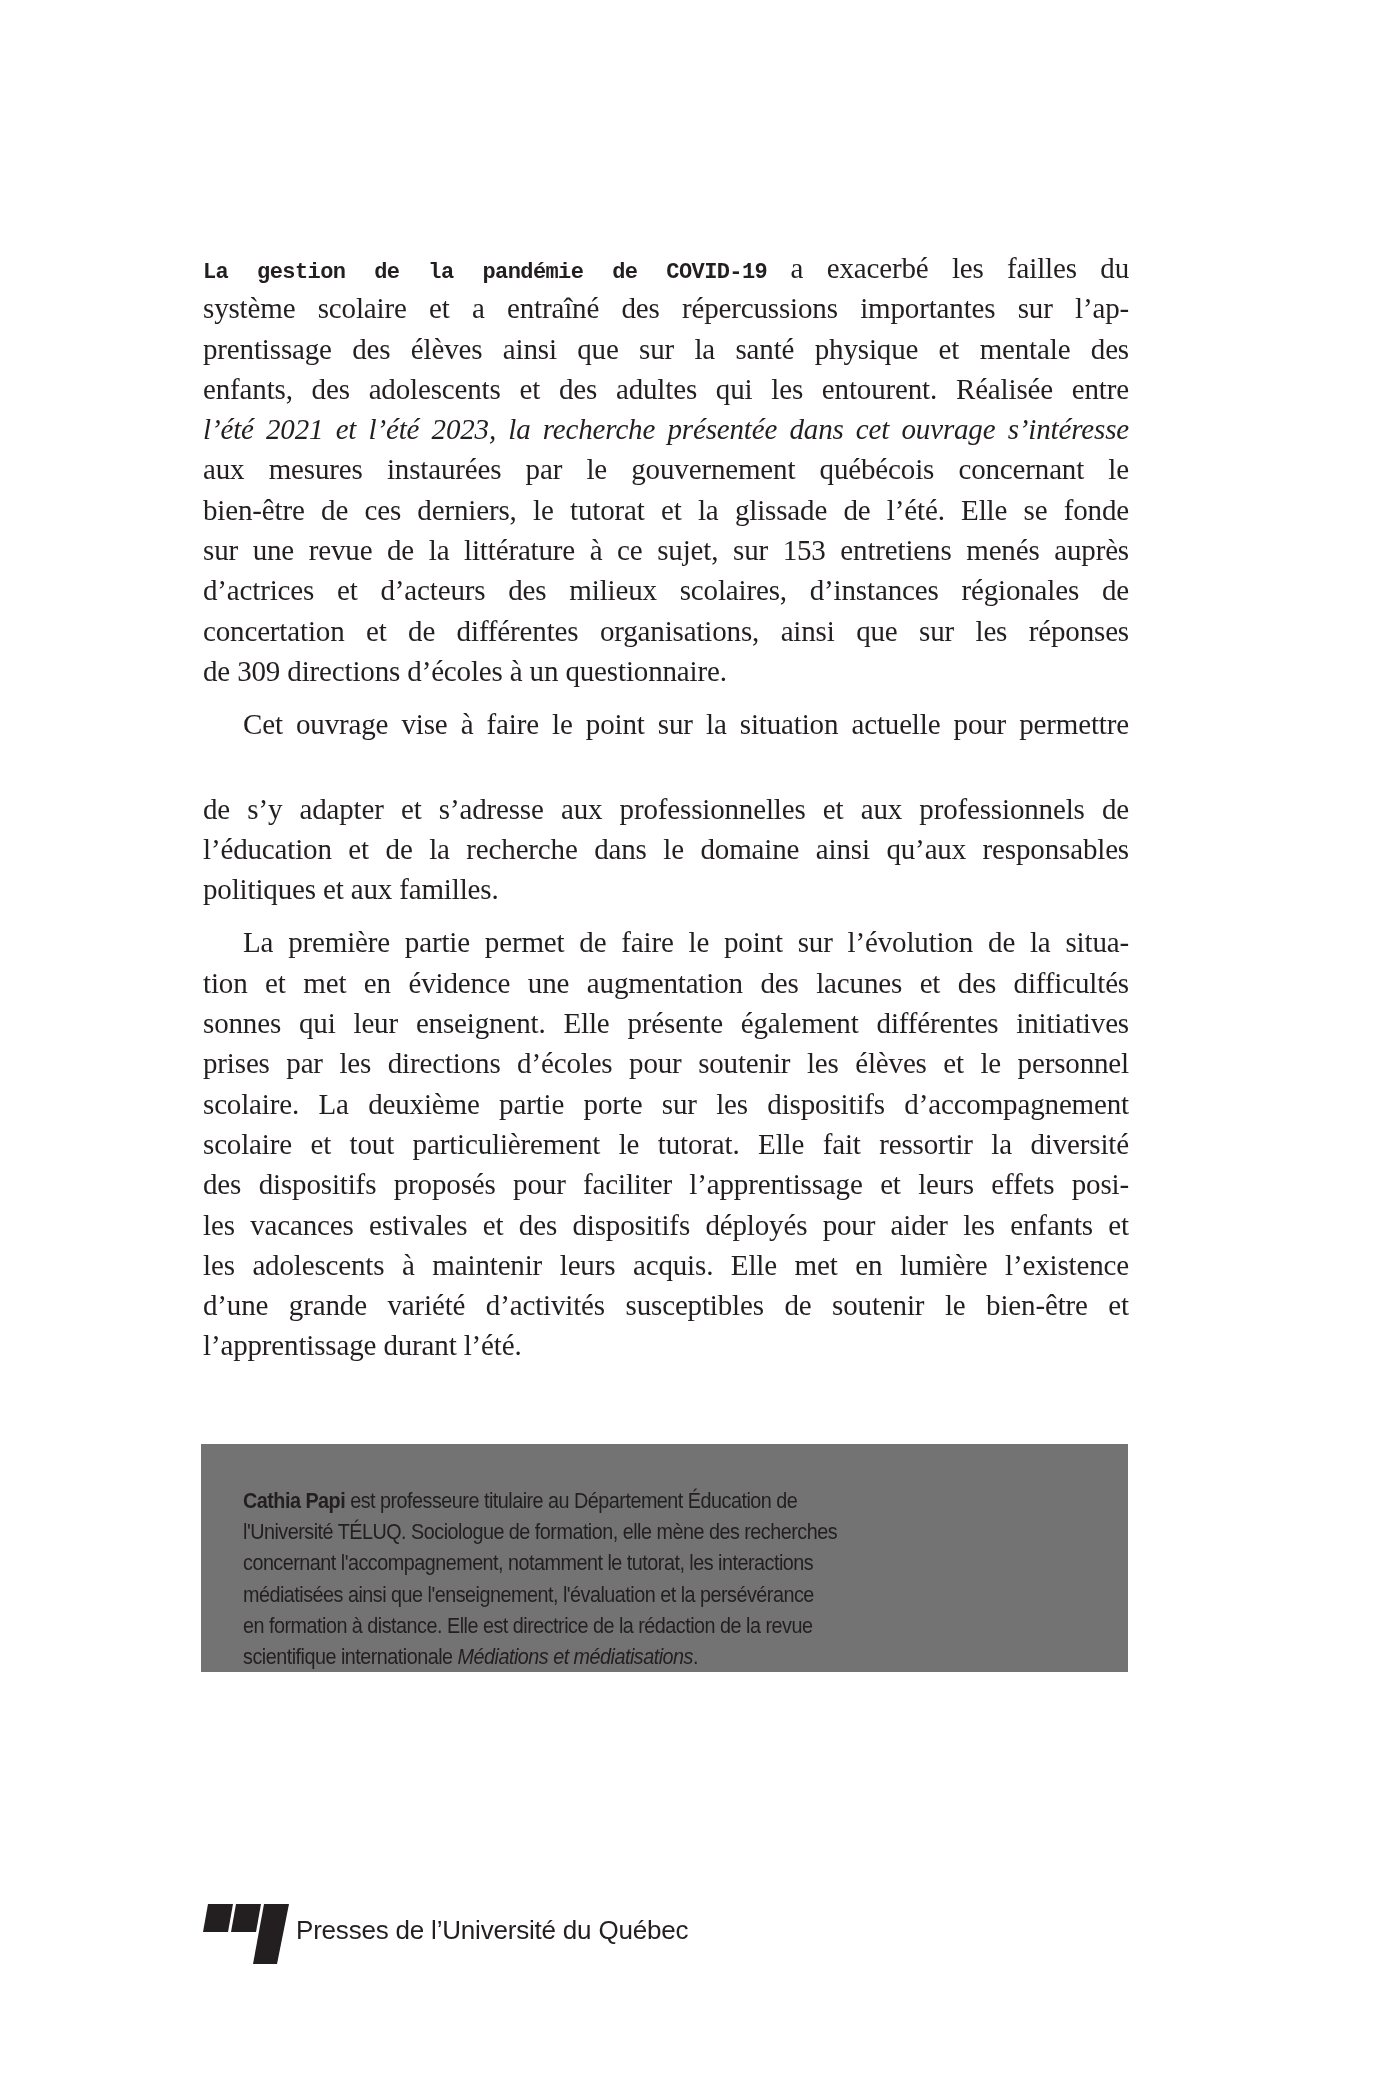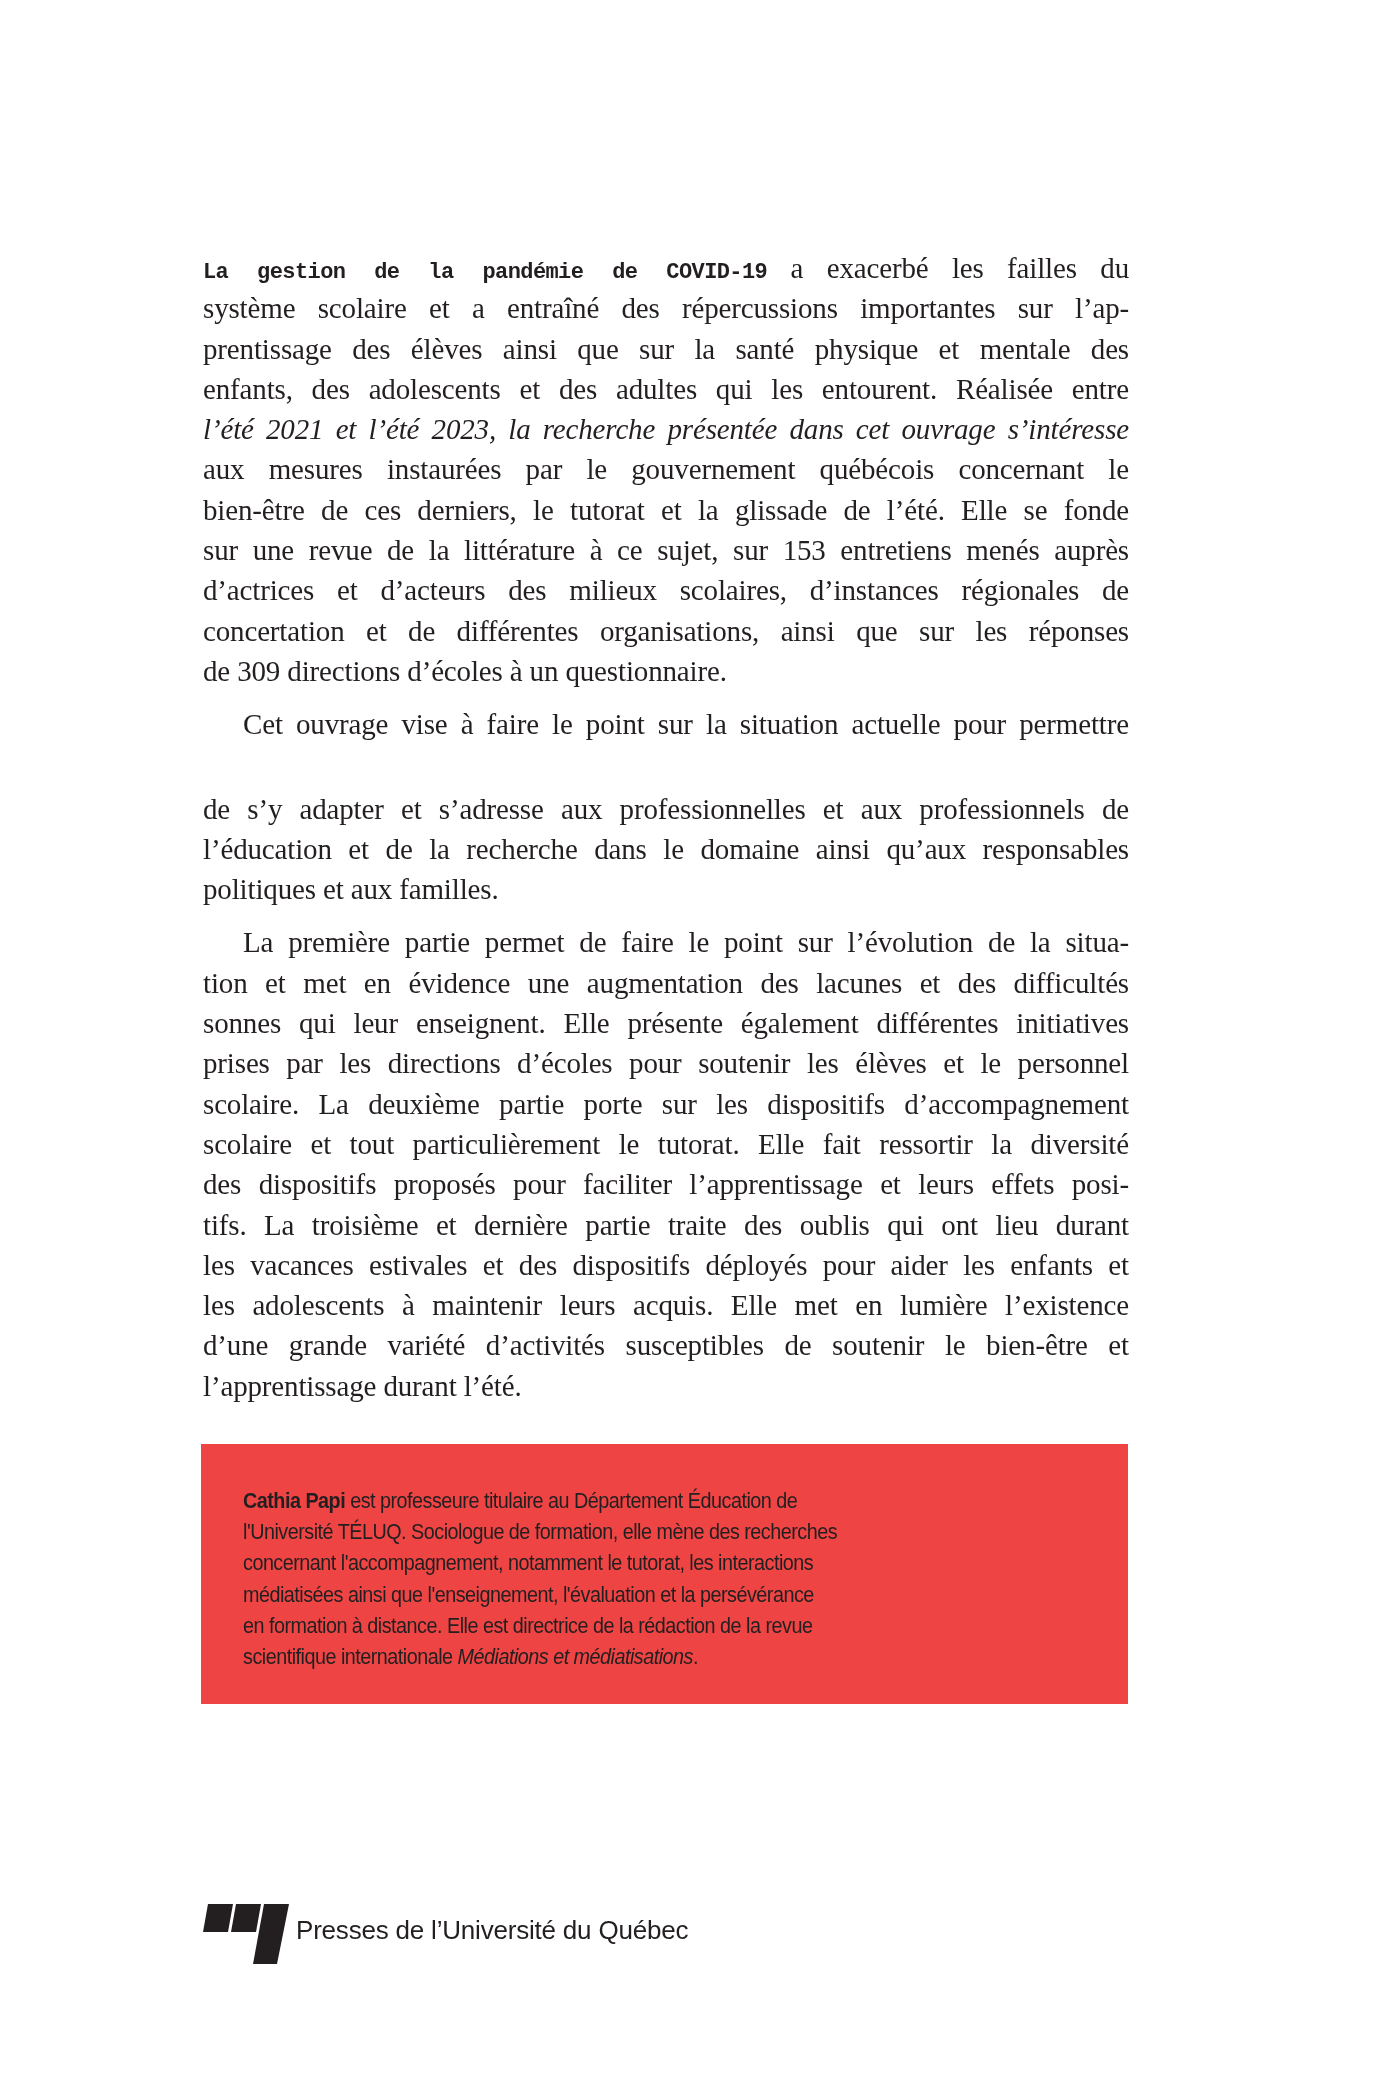--- a/index.html
+++ b/index.html
@@ -9,22 +9,22 @@
     position:absolute; left:203px; top:248px; width:926px;
     font-family:"Liberation Serif", "DejaVu Serif", serif;
     font-size:29px; color:#231f20; line-height:40.3px;
   }
   .line { display:block; text-align:justify; text-align-last:justify; white-space:nowrap; height:40.3px; overflow:visible; letter-spacing:-0.15px; }
   .line.last { text-align-last:left; }
   .lead { font-family:Liberation Mono, monospace; font-weight:bold; font-size:22px; letter-spacing:-0.6px; }
   .indent { padding-left:40px; }
   .para-gap { height:13px; }
   .bio-box {
-    position:absolute; left:201px; top:1444px; width:927px; height:260px;
-    background:#ef4444;
+    position:absolute; left:201px; top:1444px; width:927px; height:228px;
+    background:#737373;
   }
   .bio-text {
     position:absolute; left:42px; top:42px; width:820px;
     font-family:"Liberation Sans", "DejaVu Sans", sans-serif;
     font-size:21.5px; line-height:31.2px; color:#231f20; letter-spacing:-0.55px;
     transform:scaleX(0.92); transform-origin:left top;
   }
   .bio-text .bline { display:block; white-space:nowrap; }
   .bio-name { font-weight:bold; }
   .bio-em { font-style:italic; }
@@ -64,21 +64,20 @@
     <span class="line last">politiques et aux familles.</span>
     <div class="para-gap"></div>
 
     <span class="line indent" style="white-space: nowrap; display: block; word-spacing: 0px;">La première partie permet de faire le point sur l’évolution de la situa-</span>
     <span class="line" style="white-space: nowrap; display: block; word-spacing: 0px;">tion et met en évidence une augmentation des lacunes et des difficultés</span>
     <span class="line" style="white-space: nowrap; display: block; word-spacing: 0px;">sonnes qui leur enseignent. Elle présente également différentes initiatives</span>
     <span class="line" style="white-space: nowrap; display: block; word-spacing: 0px;">prises par les directions d’écoles pour soutenir les élèves et le personnel</span>
     <span class="line" style="white-space: nowrap; display: block; word-spacing: 0px;">scolaire. La deuxième partie porte sur les dispositifs d’accompagnement</span>
     <span class="line" style="white-space: nowrap; display: block; word-spacing: 0px;">scolaire et tout particulièrement le tutorat. Elle fait ressortir la diversité</span>
     <span class="line" style="white-space: nowrap; display: block; word-spacing: 0px;">des dispositifs proposés pour faciliter l’apprentissage et leurs effets posi-</span>
-    <span class="line" style="white-space: nowrap; display: block; word-spacing: 0px;">tifs. La troisième et dernière partie traite des oublis qui ont lieu durant</span>
     <span class="line" style="white-space: nowrap; display: block; word-spacing: 0px;">les vacances estivales et des dispositifs déployés pour aider les enfants et</span>
     <span class="line" style="white-space: nowrap; display: block; word-spacing: 0px;">les adolescents à maintenir leurs acquis. Elle met en lumière l’existence</span>
     <span class="line" style="white-space: nowrap; display: block; word-spacing: 0px;">d’une grande variété d’activités susceptibles de soutenir le bien-être et</span>
     <span class="line last">l’apprentissage durant l’été.</span>
   </div>
 
   <div class="bio-box">
     <div class="bio-text">
       <span class="bline"><span class="bio-name">Cathia Papi</span><span> est professeure titulaire au Département Éducation de</span></span>
       <span class="bline">l'Université TÉLUQ. Sociologue de formation, elle mène des recherches</span>

